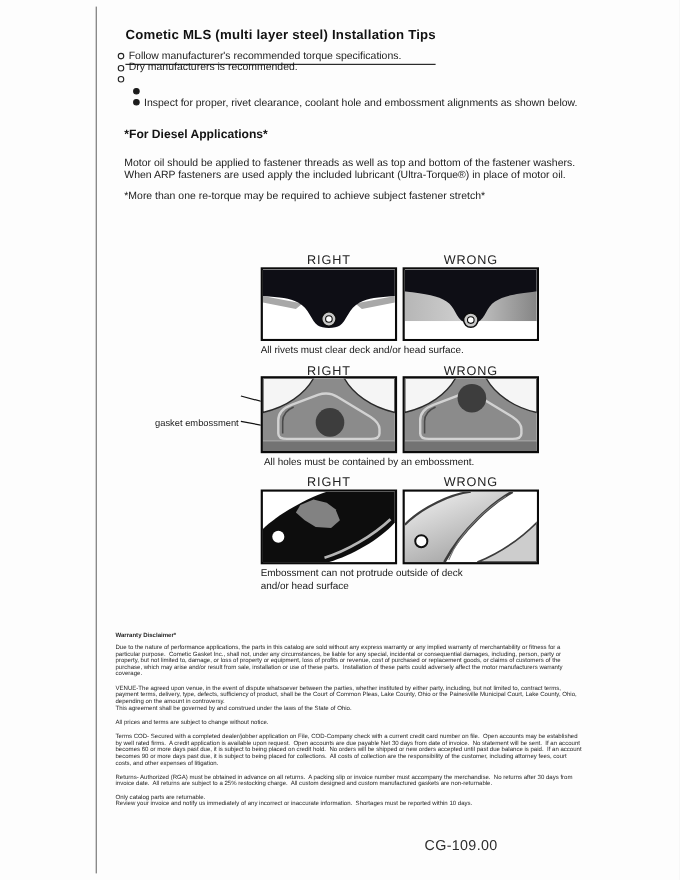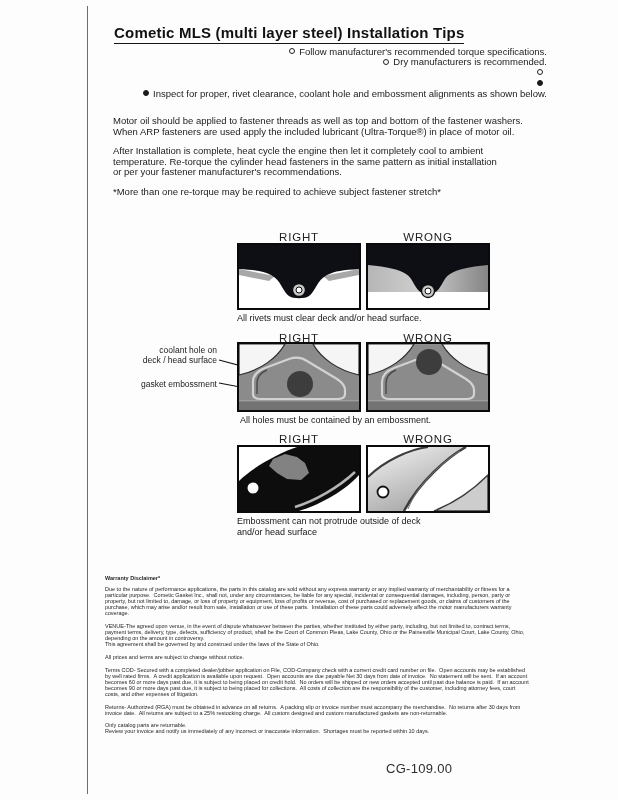--- a/index.html
+++ b/index.html
@@ -7,33 +7,33 @@
     position:relative;width:618px;height:800px;margin:0 auto;
     background:#fdfdfd;color:#1b1b1b;
     font-family:"Liberation Sans","DejaVu Sans",sans-serif;
     overflow:hidden;
   }
   .vline{position:absolute;left:87px;top:6px;width:1px;height:788px;background:#6e6e6e;}
   .pre{white-space:pre-wrap;}
 
   .title{
     position:absolute;left:114px;top:24px;
-    font-size:15px;font-weight:bold;letter-spacing:.2px;
-    border-bottom:1.6px solid #151515;padding-bottom:2px;color:#111;
+    font-size:12px;font-weight:bold;letter-spacing:.2px;
+    border-bottom:1.6px solid #151515;padding-bottom:20px;color:#111;
   }
 
   .bullets{position:absolute;left:107px;top:46px;width:440px;font-size:9.5px;}
-  .b-row{display:flex;align-items:flex-start;height:10.4px;justify-content:flex-end;}
+  .b-row{display:flex;align-items:flex-start;height:10.4px;}
   .b-row.sub{padding-left:14px;}
   .b-marker{width:4px;height:4px;border:0.9px solid #222;border-radius:50%;margin:2.4px 4px 0 0;flex:none;}
   .b-marker.filled{background:#1b1b1b;border-color:#1b1b1b;}
 
   .diesel{position:absolute;left:113px;top:116px;width:445px;}
   .diesel h2{margin:0 0 7px 0;font-size:11px;font-weight:bold;color:#141414;}
-  .diesel p{margin:0 0 9px 0;font-size:9.5px;line-height:10.5px;}
+  .diesel p{margin:16px 0 9px 0;font-size:9.5px;line-height:10.5px;}
   .diesel p.last{margin-bottom:0;margin-top:1px;}
 
   .diag-row{position:absolute;left:0;width:618px;}
   .dg-label{position:absolute;width:124px;text-align:center;font-size:11.5px;letter-spacing:.8px;color:#222;}
   .dbox{position:absolute;border:2px solid #0a0a0a;background:#fff;line-height:0;}
   .dg-caption{position:absolute;font-size:9px;font-weight:normal;color:#161616;line-height:10.5px;}
   .ann{position:absolute;left:90px;width:127px;text-align:right;font-size:8.5px;line-height:10px;color:#1b1b1b;}
   .leader{position:absolute;left:0;top:0;pointer-events:none;}
 
   .legal{position:absolute;left:105px;top:575px;width:425px;font-size:5.5px;line-height:6.1px;color:#262626;}
@@ -66,25 +66,23 @@
     <div class="b-row sub">
       <span class="b-marker filled"></span>
     </div>
     <div class="b-row sub">
       <span class="b-marker filled"></span>
       <span class="pre">Inspect for proper, rivet clearance, coolant hole and embossment alignments as shown below.</span>
     </div>
   </div>
 
   <div class="diesel">
+    <h2>*For Diesel Applications*</h2>
     <p class="pre">Motor oil should be applied to fastener threads as well as top and bottom of the fastener washers.
 When ARP fasteners are used apply the included lubricant (Ultra-Torque®) in place of motor oil.</p>
-    <p class="pre">After Installation is complete, heat cycle the engine then let it completely cool to ambient
-temperature. Re-torque the cylinder head fasteners in the same pattern as initial installation
-or per your fastener manufacturer's recommendations.</p>
     <p class="pre last">*More than one re-torque may be required to achieve subject fastener stretch*</p>
   </div>
 
   <div class="diag-row" style="top:230px;height:100px;">
     <div class="dg-label" style="left:237px;top:1px;">RIGHT</div>
     <div class="dg-label" style="left:366px;top:1px;">WRONG</div>
 
     <div class="dbox" style="left:237px;top:13px;">
       <svg width="120" height="63" viewBox="0 0 120 63">
         <rect x="0" y="0" width="120" height="63" fill="#ffffff"></rect>
@@ -112,22 +110,20 @@
         <circle cx="60" cy="46" r="3" fill="#ffffff" stroke="#0d0d0d" stroke-width="1"></circle>
       </svg>
     </div>
     <div class="dg-caption" style="left:237px;top:83px;">All rivets must clear deck and/or head surface.</div>
   </div>
 
   <div class="diag-row" style="top:330px;height:102px;">
     <div class="dg-label" style="left:237px;top:2px;">RIGHT</div>
     <div class="dg-label" style="left:366px;top:2px;">WRONG</div>
 
-    <div class="ann pre" style="top:15px;">coolant hole on
-deck / head surface</div>
     <div class="ann" style="top:49px;">gasket embossment</div>
     <svg class="leader" width="618" height="102">
       <line x1="219" y1="30" x2="294" y2="50" stroke="#111" stroke-width="1.1"></line>
       <line x1="219" y1="53" x2="261" y2="61" stroke="#111" stroke-width="1.1"></line>
     </svg>
 
     <div class="dbox" style="left:237px;top:12px;">
       <svg width="120" height="66" viewBox="0 0 120 66">
         <rect x="0" y="0" width="120" height="66" fill="#8b8b8b"></rect>
         <rect x="0" y="56" width="120" height="1.5" fill="#9e9e9e"></rect>

